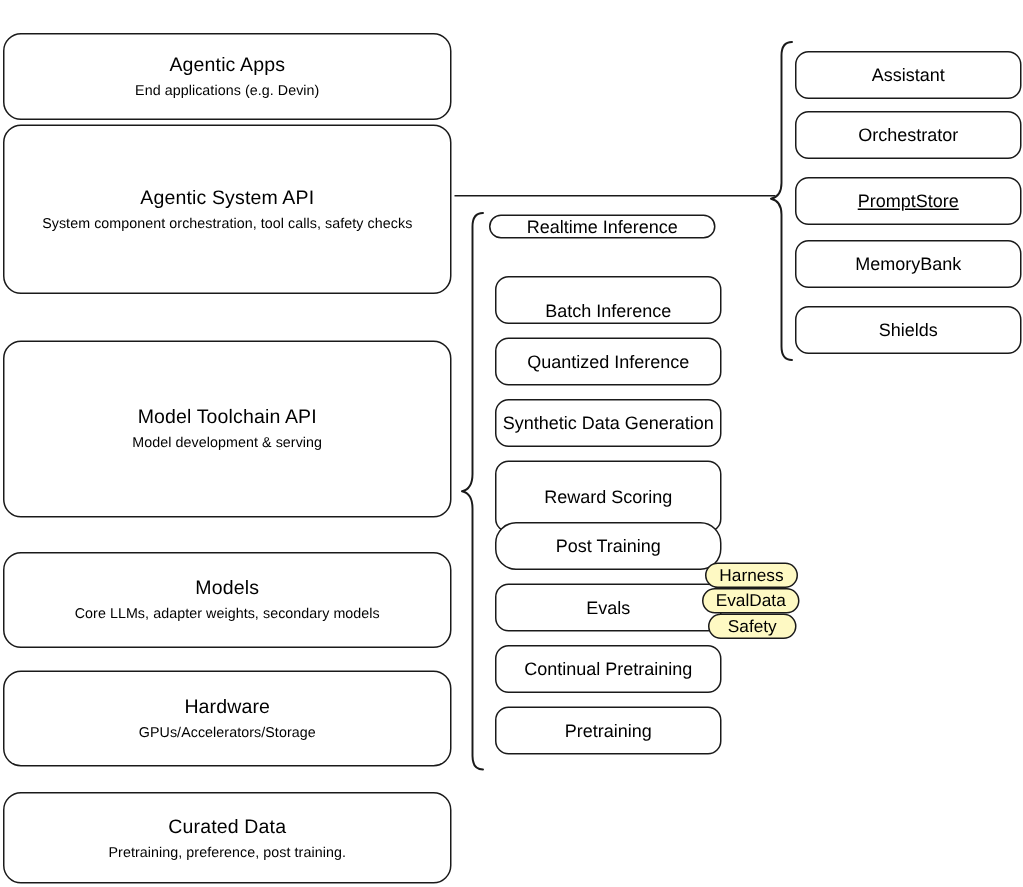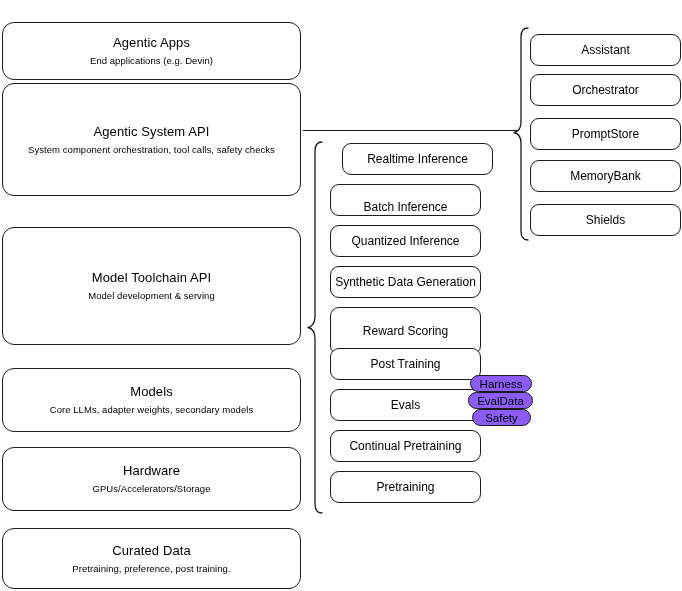--- a/index.html
+++ b/index.html
@@ -51,21 +51,21 @@
     border-radius: 9px;
     font-size: 12px;
     line-height: 15px;
   }
 
   
   .pill {
     position: absolute;
     box-sizing: border-box;
     border: 1.2px solid #1a1a1a;
-    background: #8b5cf6;
+    background: #fef9c3;
     border-radius: 999px;
     display: flex;
     align-items: center;
     justify-content: center;
     font-size: 11.5px;
     line-height: 14px;
     z-index: 5;
   }
 
   
@@ -124,36 +124,36 @@
   </div>
 
   <div class="hline" style="left:303px; top:130px; width:214px;"></div>
 
   <div class="brace" style="left:306px; top:140px; width:18px; height:375px;">
     <svg width="18" height="375" viewBox="0 0 18 375" aria-hidden="true">
       <path d="M16 2 Q9 2 9 11 L9 176 Q9 186 2 187.5 Q9 189 9 199 L9 364 Q9 373 16 373"></path>
     </svg>
   </div>
 
-  <div class="box chip" style="left:342px; top:143px; width:151px; height:32px;">
+  <div class="box chip" style="left:326px; top:143px; width:151px; height:16px;">
     <span>Realtime Inference</span>
   </div>
   <div class="box chip" style="left:330px; top:184px; width:151px; height:32px;justify-content:flex-end;">
     <span>Batch Inference</span>
   </div>
   <div class="box chip" style="left:330px; top:225px; width:151px; height:32px;">
     <span>Quantized Inference</span>
   </div>
   <div class="box chip" style="left:330px; top:266px; width:151px; height:32px;">
     <span>Synthetic Data Generation</span>
   </div>
   <div class="box chip" style="left:330px; top:307px; width:151px; height:48px;">
     <span>Reward Scoring</span>
   </div>
-  <div class="box chip" style="left:330px; top:348px; width:151px; height:32px;">
+  <div class="box chip" style="left:330px; top:348px; width:151px; height:32px;border-radius:14px;">
     <span>Post Training</span>
   </div>
   <div class="box chip" style="left:330px; top:389px; width:151px; height:32px;text-align:center;">
     <span>Evals</span>
   </div>
   <div class="box chip" style="left:330px; top:430px; width:151px; height:32px;">
     <span>Continual Pretraining</span>
   </div>
   <div class="box chip" style="left:330px; top:471px; width:151px; height:32px;">
     <span>Pretraining</span>
@@ -174,21 +174,21 @@
       <path d="M16 2 Q9 2 9 11 L9 96 Q9 105 2 106.5 Q9 108 9 117 L9 205 Q9 214 16 214"></path>
     </svg>
   </div>
 
   <div class="box chip" style="left:530px; top:34px; width:151px; height:32px;">
     <span>Assistant</span>
   </div>
   <div class="box chip" style="left:530px; top:74px; width:151px; height:32px;">
     <span>Orchestrator</span>
   </div>
-  <div class="box chip" style="left:530px; top:118px; width:151px; height:32px;">
+  <div class="box chip" style="left:530px; top:118px; width:151px; height:32px;text-decoration:underline;">
     <span>PromptStore</span>
   </div>
   <div class="box chip" style="left:530px; top:160px; width:151px; height:32px;">
     <span>MemoryBank</span>
   </div>
   <div class="box chip" style="left:530px; top:204px; width:151px; height:32px;">
     <span>Shields</span>
   </div>
 
 </div>

